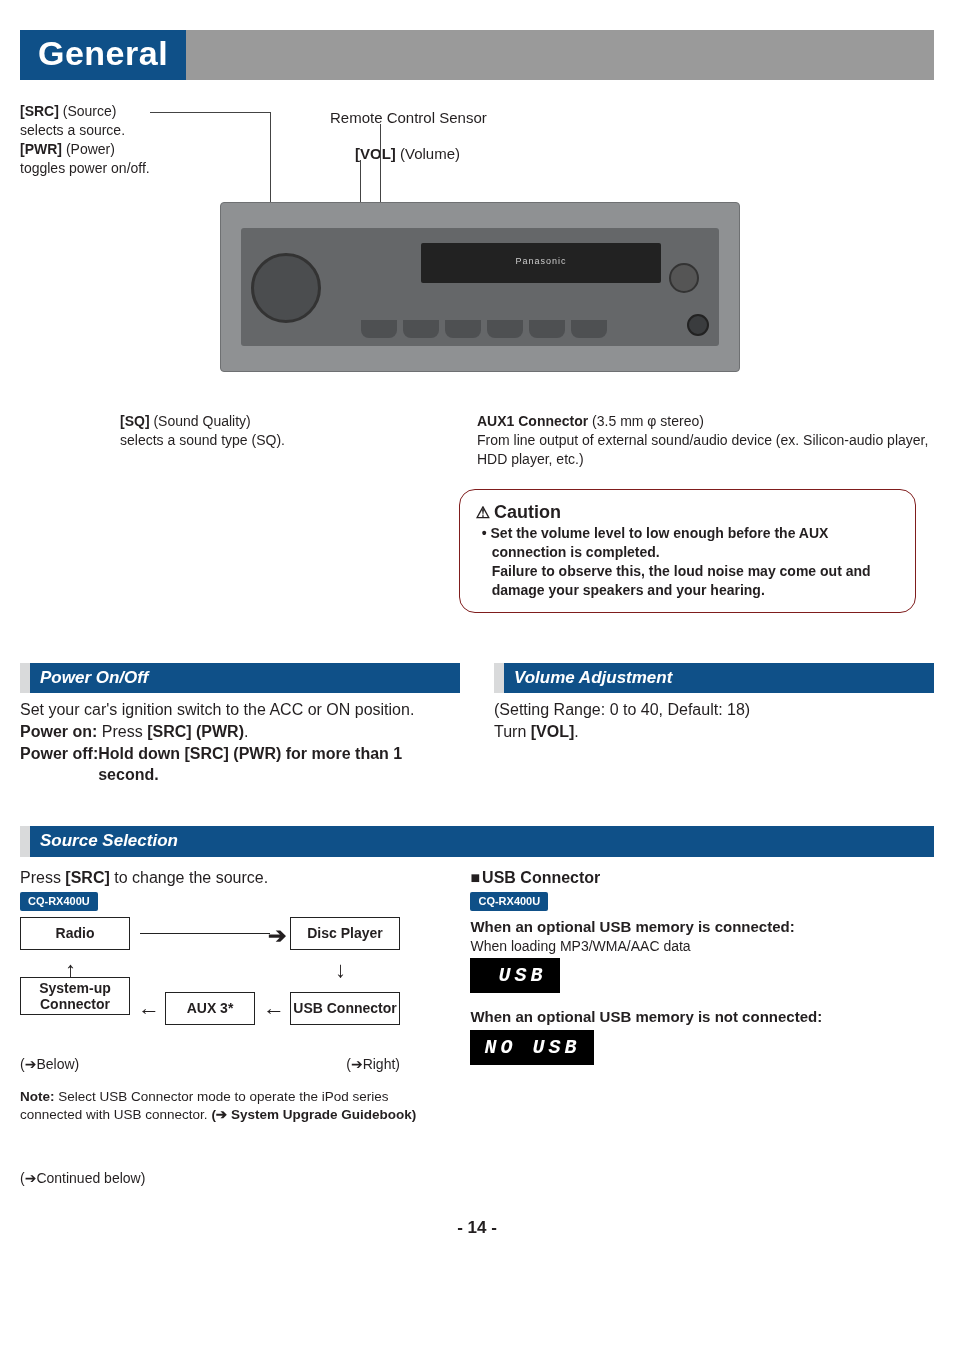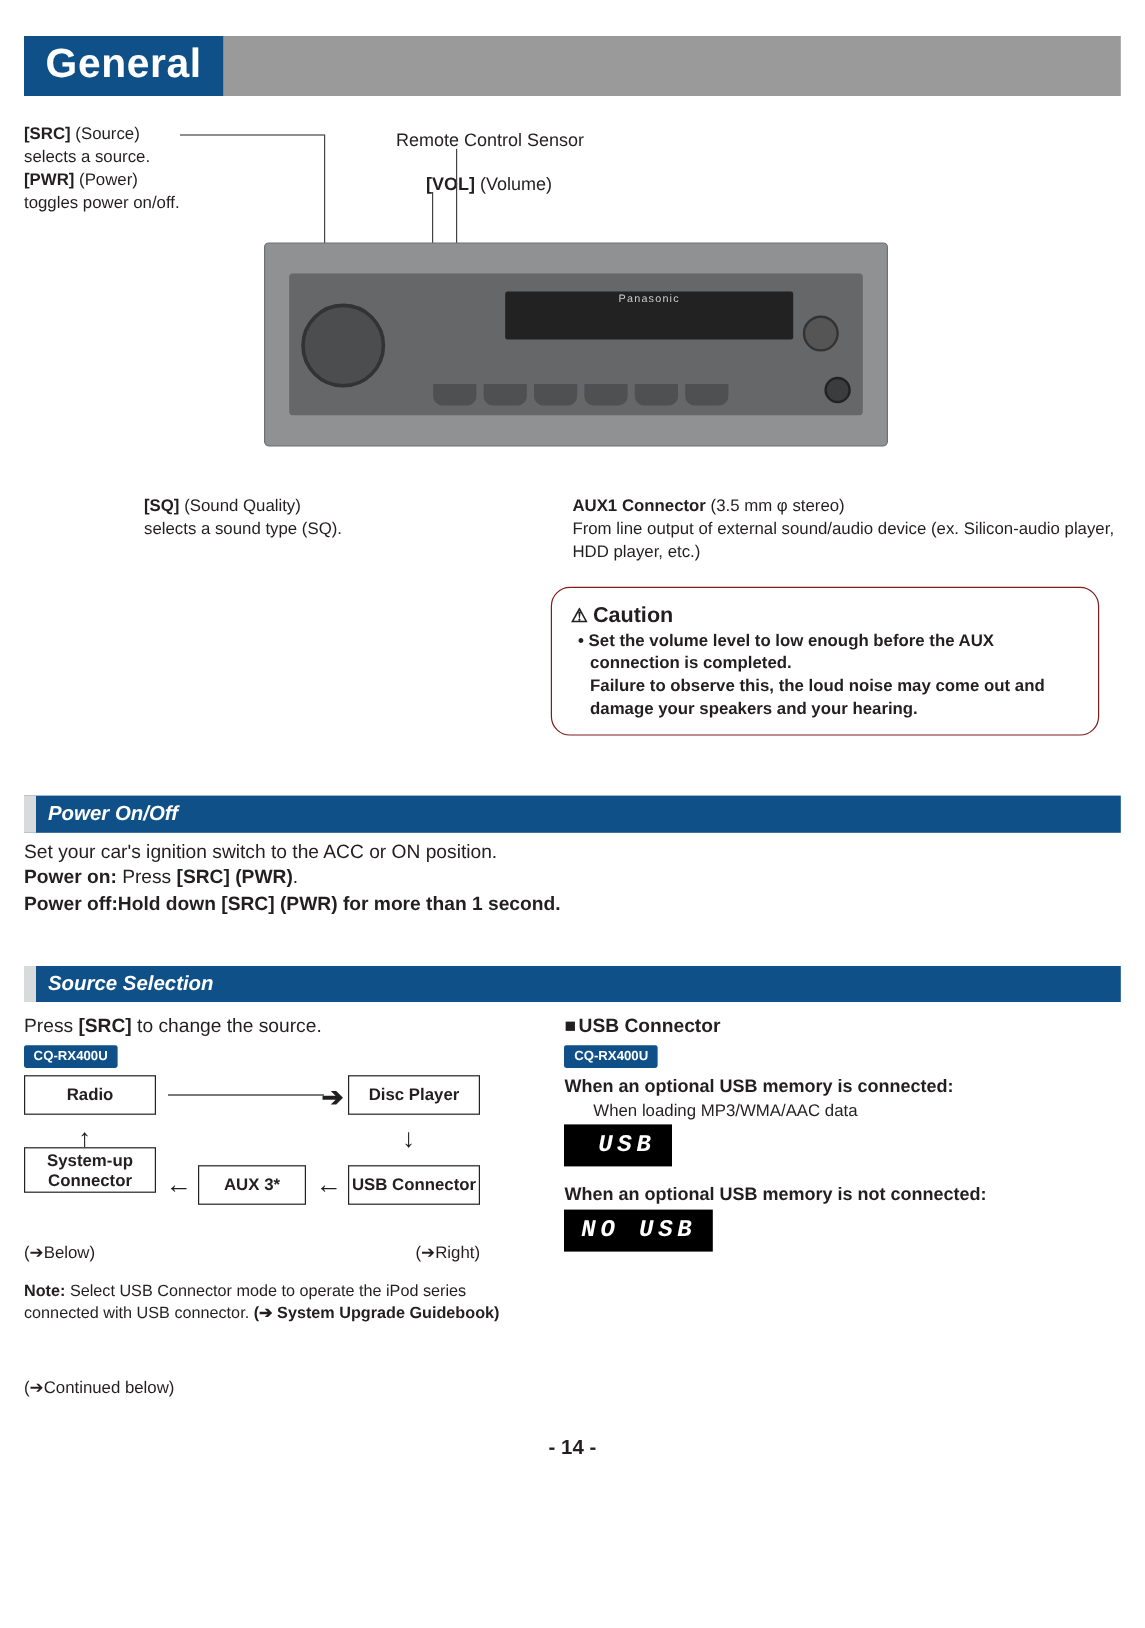--- a/index.html
+++ b/index.html
@@ -44,21 +44,21 @@
     border:1px solid #6e7072;
   }
   .radio-face {
     position:absolute; left:20px; top:25px; right:20px; bottom:25px;
     background:#656769;
     border-radius:3px;
   }
   .radio-screen {
     position:absolute; left:180px; top:15px; width:240px; height:40px;
     background:#222; border-radius:2px;
-    color:#ccc; font-size:9px; text-align:center; 
+    color:#ccc; font-size:9px; text-align:center; padding-top:12px;
     letter-spacing:1px;
   }
   .radio-knob {
     position:absolute; left:10px; top:25px; width:70px; height:70px;
     border-radius:50%; background:#4b4d4f; border:3px solid #333;
   }
   .radio-usb {
     position:absolute; right:20px; top:35px; width:30px; height:30px;
     border-radius:50%; background:#555; border:2px solid #333;
   }
@@ -198,20 +198,29 @@
       <div>Set your car's ignition switch to the ACC or ON position.</div>
       <div>
         <b>Power on: </b><span>Press </span><b>[SRC] (PWR)</b><span>.</span>
       </div>
       <div style="display:flex;">
         <b style="white-space:nowrap;">Power off: </b>
         <b>Hold down [SRC] (PWR) for more than 1 second.</b>
       </div>
     </div>
   </div>
+  <div class="col">
+    <div class="section-head">Volume Adjustment</div>
+    <div class="body-text">
+      <div>(Setting Range: 0 to 40, Default: 18)</div>
+      <div>
+        <span>Turn </span><b>[VOL]</b><span>.</span>
+      </div>
+    </div>
+  </div>
 </div>
 
 <div class="section-head full">Source Selection</div>
 
 <div class="src-two">
 
   <div class="src-left">
     <div class="body-text">
       <span>Press </span><b>[SRC]</b><span> to change the source.</span>
     </div>
@@ -245,21 +254,21 @@
     <div class="cont">(➔Continued below)</div>
   </div>
 
   <div class="src-right">
     <div class="usb-head">
       <span class="sq">■</span><span>USB Connector</span>
     </div>
     <div class="model-badge">CQ-RX400U</div>
     <div class="right-sub">
       <b>When an optional USB memory is connected:</b>
-      <div style="font-size:14px;margin-left:24px;">When loading MP3/WMA/AAC data</div>
+      <div style="font-size:14px;">When loading MP3/WMA/AAC data</div>
       <div class="lcd">USB</div>
     </div>
     <div class="right-sub" style="margin-top:14px;">
       <b>When an optional USB memory is not connected:</b><br>
       <div class="lcd" style="padding-left:14px;">NO  USB</div>
     </div>
   </div>
 </div>
 
 <div class="pagenum">- 14 -</div>

